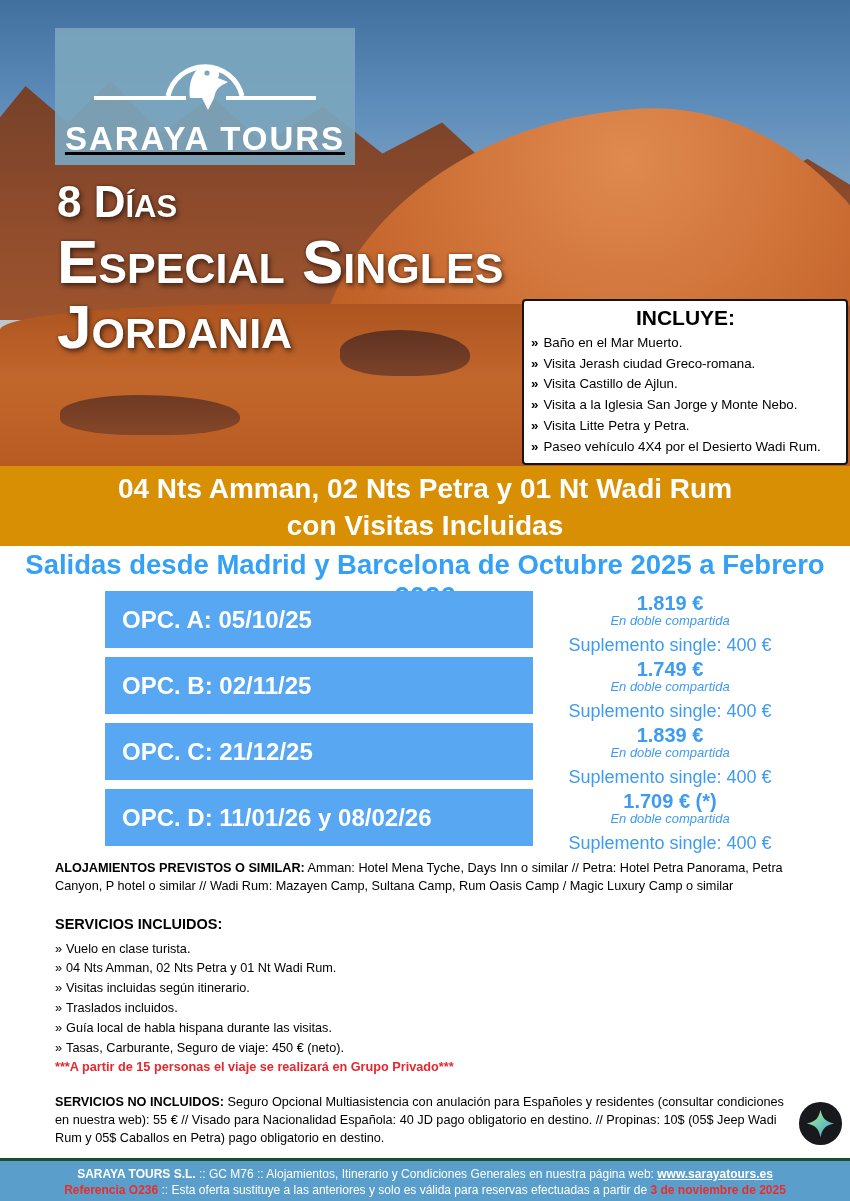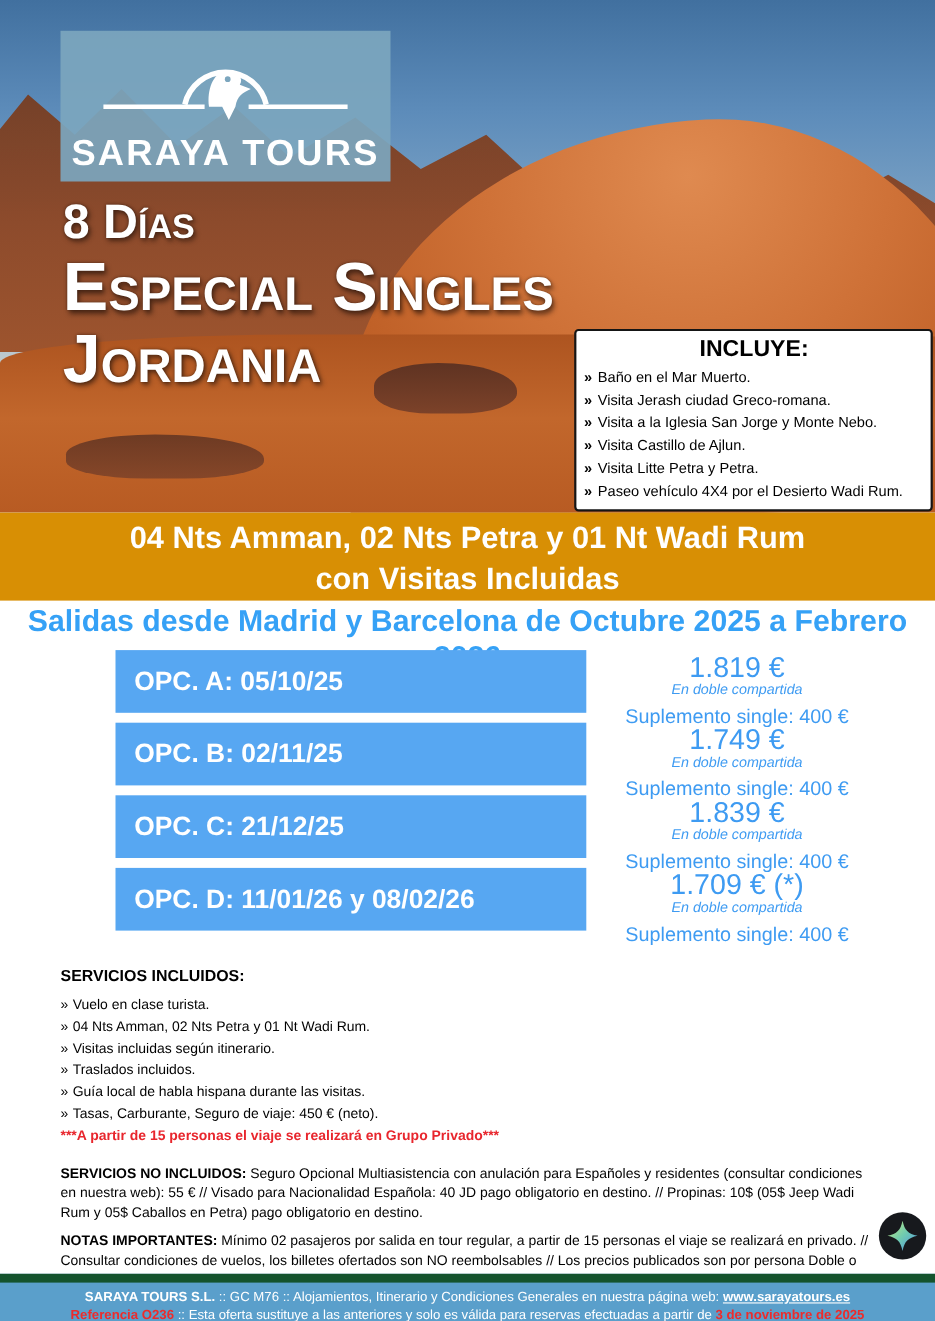--- a/index.html
+++ b/index.html
@@ -19,21 +19,21 @@
     background:radial-gradient(ellipse at 52% 14%, #df8a50 0%, #cf7238 40%, #c06128 70%, #b05420 100%);
     border-radius:55% 45% 0 0 / 75% 95% 0 0; transform:rotate(-3deg); }
   .sand { position:absolute; left:0; bottom:-8px; width:110%; height:170px;
     background:linear-gradient(180deg,#ad5420 0%,#c2672c 45%,#b75a22 100%);
     border-radius:30% 18% 0 0 / 26px 14px 0 0; }
   .outcrop { position:absolute; background:linear-gradient(180deg,#5f3322,#7c4229); border-radius:45% 55% 40% 40%; }
   .outcrop.o1 { left:340px; top:330px; width:130px; height:46px; }
   .outcrop.o2 { left:60px; top:395px; width:180px; height:40px; opacity:.85; }
 
   .logo-box { position:absolute; left:55px; top:28px; width:300px; height:137px;
-    background:rgba(124,166,190,0.92); display:flex; flex-direction:column; align-items:center; justify-content:flex-end; padding-bottom:10px; z-index:4; }
+    background:rgba(124,166,190,0.92); display:flex; flex-direction:column; align-items:center; justify-content:flex-end; padding-bottom:10px; z-index:4;text-decoration:underline; }
   .logo-title { color:#fff; font-weight:bold; font-size:33px; letter-spacing:2px; line-height:1; margin-top:4px; }
 
   .singles-box { position:absolute; left:600px; top:0; width:172px; height:192px; background:#F2A702;
     border-radius:0 0 30px 30px; color:#fff; text-align:center; z-index:4; }
   .singles-label { font-size:35px; font-weight:bold; letter-spacing:1px; margin-top:54px; line-height:1; }
   .singles-ast { font-size:14px; font-weight:bold; text-align:right; padding-right:30px; margin-top:16px; line-height:1; }
   .singles-price { font-size:46px; font-weight:bold; line-height:1; margin-top:1px; }
   .singles-eur { font-size:25px; font-weight:bold; }
 
   .hero-title { position:absolute; left:57px; top:180px; color:#fff; z-index:3;
@@ -53,38 +53,38 @@
     color:#fff; font-weight:bold; text-align:center; font-size:28px; line-height:37px; padding-top:4px; }
   .salidas { position:absolute; left:0; top:549px; width:850px; text-align:center;
     color:#35A1F6; font-size:27.5px; font-weight:bold; }
 
   
   .options { position:absolute; left:105px; top:591px; width:700px; }
   .option-row { position:relative; height:57px; margin-bottom:9px; }
   .option-bar { position:absolute; left:0; top:0; width:428px; height:57px; background:#57A7F2;
     color:#fff; font-weight:bold; font-size:24px; line-height:57px; padding-left:17px; }
   .option-price { position:absolute; left:440px; top:2px; width:250px; text-align:center; color:#3E9BF2; }
-  .price-main { font-size:26px; font-weight:normal; line-height:1.05; }
+  .price-main { font-size:20px; font-weight:bold; line-height:1.05; }
   .price-sub  { font-size:13px; margin-top:-1px;font-style:italic; }
   .price-supp { font-size:18px; margin-top:7px; }
 
   
   .sections { position:absolute; left:55px; top:860px; width:742px; color:#000; }
   .para { font-size:12.7px; line-height:1.4; }
   .para b { font-weight:bold; }
   .serv-title { font-size:14.5px; font-weight:bold; margin:20px 0 8px; }
   .serv-item { font-size:12.7px; line-height:1.56; }
   .serv-item .blt { margin-right:4px; }
   .red-note { color:#E8262D; font-weight:bold; font-size:12.7px; line-height:1.56; }
   .gap16 { margin-top:16px; }
   .gap8 { margin-top:8px; }
 
   
   .footer { position:absolute; left:0; top:1158px; width:850px; height:43px; background:#5A9FCB;
-    border-top:8px solid #14532d; color:#fff; text-align:center; font-size:12px; line-height:16px; padding-top:5px; }
+    border-top:3px solid #14532d; color:#fff; text-align:center; font-size:12px; line-height:16px; padding-top:5px; }
   .footer b { font-weight:bold; }
   .footer .link { text-decoration:underline; color:#fff; cursor:pointer; font-weight:bold; }
   .footer .ref, .footer .date { color:#ED2B2B; font-weight:bold; }
 
   .assistant { position:absolute; left:797px; top:1100px; width:47px; height:47px; cursor:pointer; }
 </style>
 </head>
 <body>
 
 <div class="page">
@@ -115,22 +115,22 @@
       <div class="ht1">8 Días</div>
       <div class="ht2">Especial Singles</div>
       <div class="ht3">Jordania</div>
     </div>
 
     <div class="incluye-card">
       <div class="incluye-title">INCLUYE:</div>
       <ul class="incluye-list">
         <li><span class="blt">»</span><span>Baño en el Mar Muerto.</span></li>
         <li><span class="blt">»</span><span>Visita Jerash ciudad Greco-romana.</span></li>
+        <li><span class="blt">»</span><span>Visita Castillo de Ajlun.</span></li>
         <li><span class="blt">»</span><span>Visita a la Iglesia San Jorge y Monte Nebo.</span></li>
-        <li><span class="blt">»</span><span>Visita Castillo de Ajlun.</span></li>
         <li><span class="blt">»</span><span>Visita Litte Petra y Petra.</span></li>
         <li><span class="blt">»</span><span>Paseo vehículo 4X4 por el Desierto Wadi Rum.</span></li>
       </ul>
     </div>
   </div>
 
   <div class="banner">
     <div>04 Nts Amman, 02 Nts Petra y 01 Nt Wadi Rum</div>
     <div>con Visitas Incluidas</div>
   </div>
@@ -166,20 +166,21 @@
       <div class="option-bar">OPC. D: 11/01/26 y 08/02/26</div>
       <div class="option-price">
         <div class="price-main">1.709 € (*)</div>
         <div class="price-sub">En doble compartida</div>
         <div class="price-supp">Suplemento single: 400 €</div>
       </div>
     </div>
   </div>
 
   <div class="sections">
+    <p class="para"><b>ALOJAMIENTOS PREVISTOS O SIMILAR:</b><span> Amman: Hotel Mena Tyche, Days Inn o similar // Petra: Hotel Petra Panorama, Petra Canyon, P hotel o similar // Wadi Rum: Mazayen Camp, Sultana Camp, Rum Oasis Camp / Magic Luxury Camp o similar</span></p>
 
     <div class="serv-title">SERVICIOS INCLUIDOS:</div>
     <div class="serv-item"><span class="blt">»</span><span>Vuelo en clase turista.</span></div>
     <div class="serv-item"><span class="blt">»</span><span>04 Nts Amman, 02 Nts Petra y 01 Nt Wadi Rum.</span></div>
     <div class="serv-item"><span class="blt">»</span><span>Visitas incluidas según itinerario.</span></div>
     <div class="serv-item"><span class="blt">»</span><span>Traslados incluidos.</span></div>
     <div class="serv-item"><span class="blt">»</span><span>Guía local de habla hispana durante las visitas.</span></div>
     <div class="serv-item"><span class="blt">»</span><span>Tasas, Carburante, Seguro de viaje: 450 € (neto).</span></div>
     <div class="red-note">***A partir de 15 personas el viaje se realizará en Grupo Privado***</div>
 

